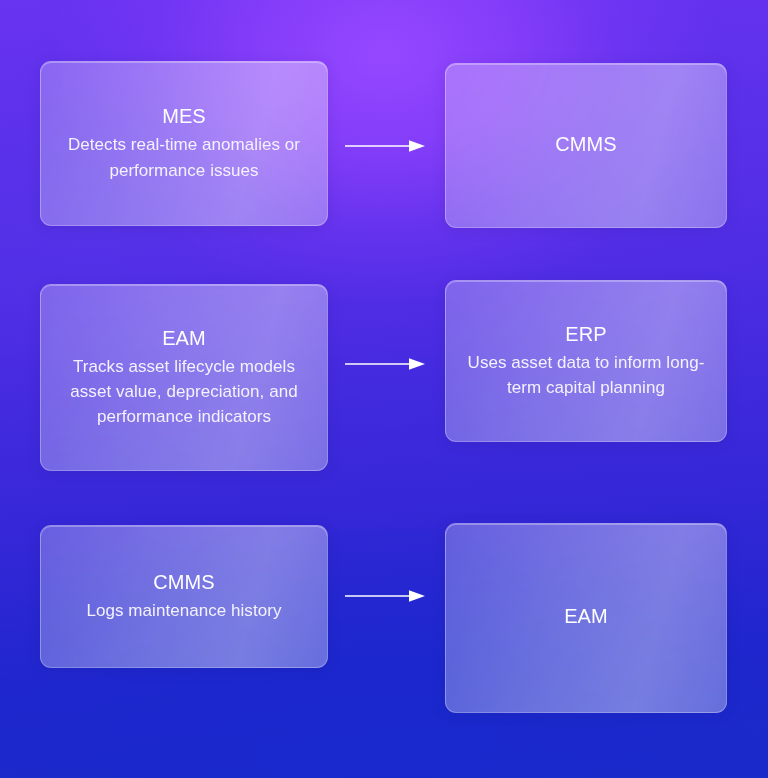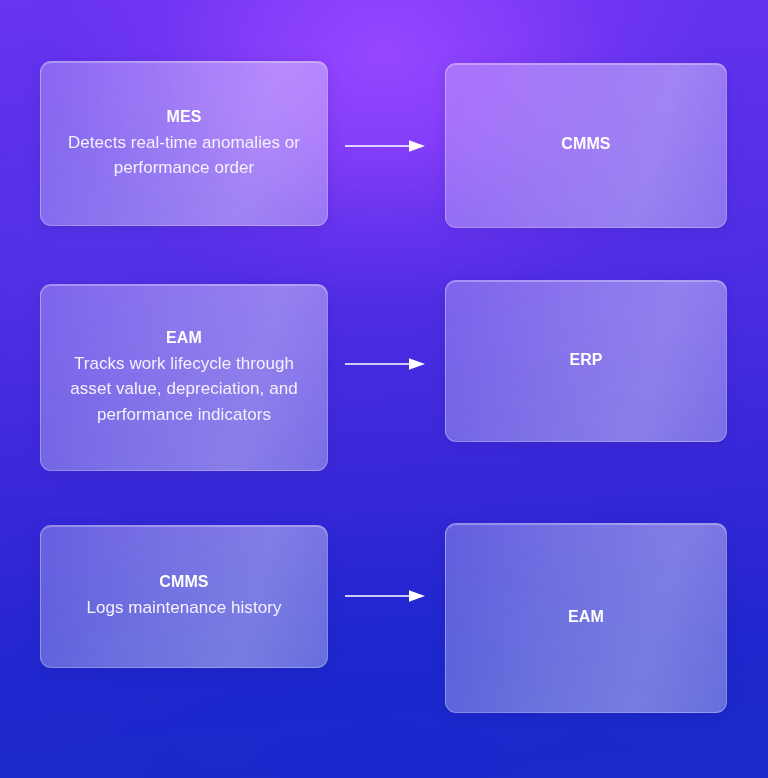--- a/index.html
+++ b/index.html
@@ -103,22 +103,22 @@
         rgba(255, 255, 255, 0.40) 72%,
         rgba(255, 255, 255, 0.33) 100%);
     box-shadow:
       inset 0 1px 0 rgba(255, 255, 255, 0.30),
       0 2px 14px rgba(30, 20, 90, 0.10);
     backdrop-filter: blur(2px);
   }
 
   .card-title {
     color: #ffffff;
-    font-size: 16px;
-    font-weight: 700;
+    font-size: 20px;
+    font-weight: 400;
     line-height: 1.25;
     letter-spacing: 0.1px;
     margin-bottom: 3px;
   }
 
   .card-desc {
     color: #f4f2ff;
     font-size: 17px;
     font-weight: 400;
     line-height: 1.48;
@@ -146,51 +146,52 @@
   <div class="bg-glow-top"></div>
   <div class="bg-glow-left"></div>
   <div class="bg-glow-bottom"></div>
 
   <div class="flow-grid">
 
     <div class="flow-row row-0">
 
       <div class="card" style="left:40px; top:61px; width:288px; height:165px;">
         <div class="card-title">MES</div>
-        <div class="card-desc">Detects real-time anomalies or performance order</div>
+        <div class="card-desc">Detects real-time anomalies or performance issues</div>
       </div>
 
       <span class="arrow" style="left:345px; top:137px; width:80px;">
         <svg width="80" height="18" viewBox="0 0 80 18" aria-hidden="true">
           <line x1="0" y1="9" x2="68" y2="9" stroke="#ffffff" stroke-width="1.6"></line>
           <polygon points="64,3.2 80,9 64,14.8" fill="#ffffff"></polygon>
         </svg>
       </span>
 
       <div class="card" style="left:445px; top:63px; width:282px; height:165px;">
         <div class="card-title">CMMS</div>
       </div>
     </div>
 
     <div class="flow-row row-1">
 
       <div class="card" style="left:40px; top:284px; width:288px; height:187px;">
         <div class="card-title">EAM</div>
-        <div class="card-desc">Tracks work lifecycle through asset value, depreciation, and performance indicators</div>
+        <div class="card-desc">Tracks asset lifecycle models asset value, depreciation, and performance indicators</div>
       </div>
 
       <span class="arrow" style="left:345px; top:355px; width:80px;">
         <svg width="80" height="18" viewBox="0 0 80 18" aria-hidden="true">
           <line x1="0" y1="9" x2="68" y2="9" stroke="#ffffff" stroke-width="1.6"></line>
           <polygon points="64,3.2 80,9 64,14.8" fill="#ffffff"></polygon>
         </svg>
       </span>
 
       <div class="card" style="left:445px; top:280px; width:282px; height:162px;">
         <div class="card-title">ERP</div>
+        <div class="card-desc">Uses asset data to inform long-term capital planning</div>
       </div>
     </div>
 
     <div class="flow-row row-2">
 
       <div class="card" style="left:40px; top:525px; width:288px; height:143px;">
         <div class="card-title">CMMS</div>
         <div class="card-desc">Logs maintenance history</div>
       </div>
 

